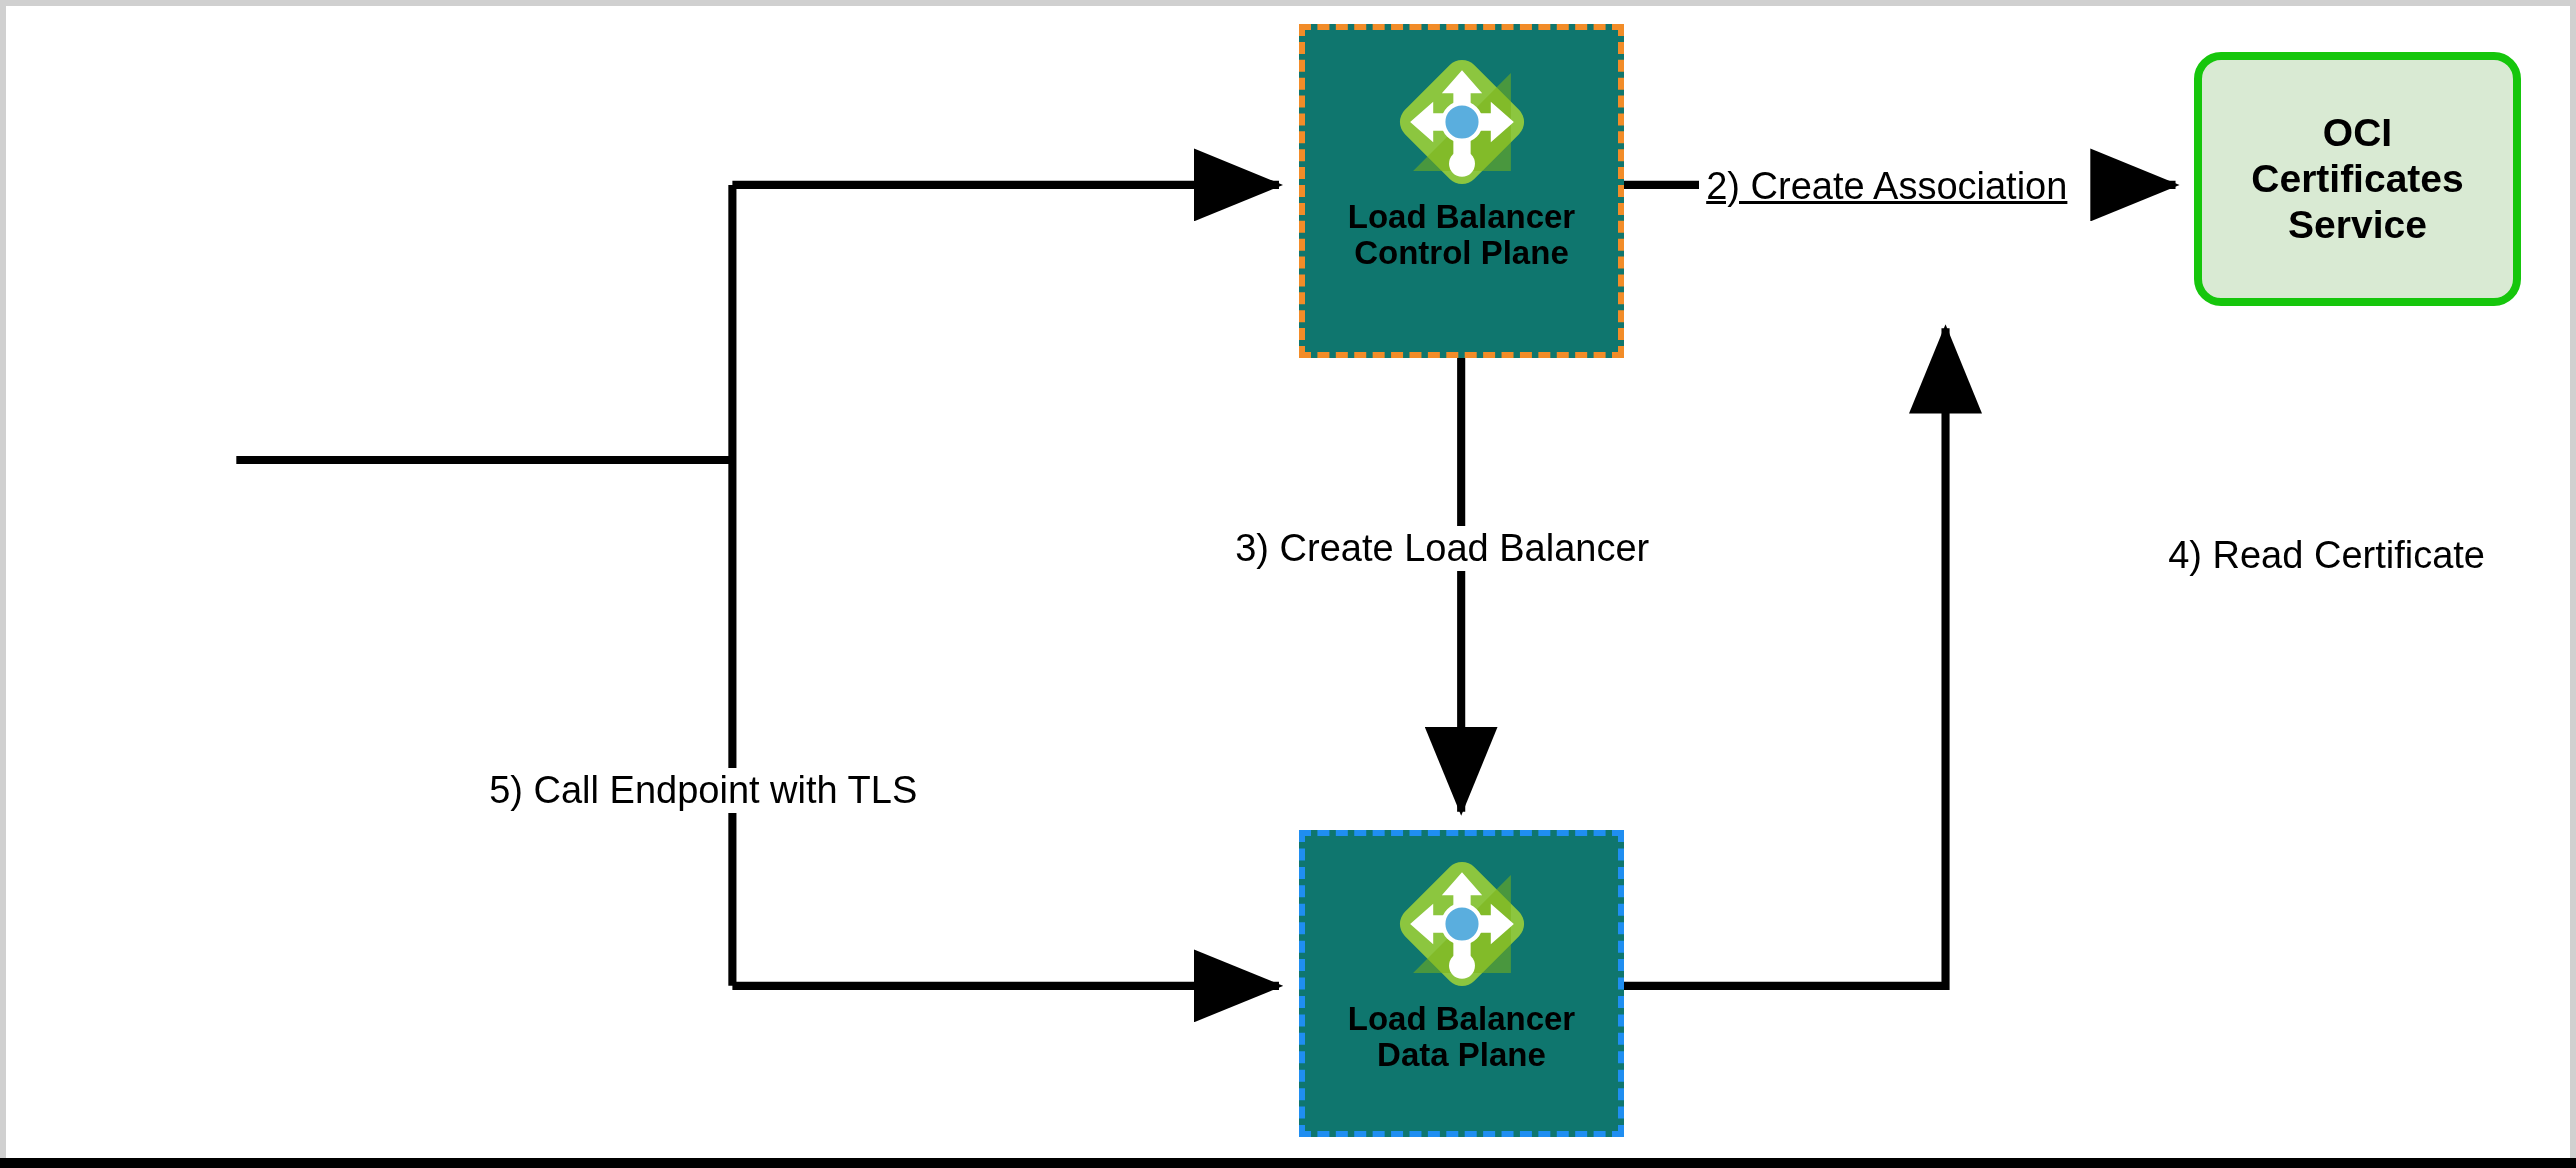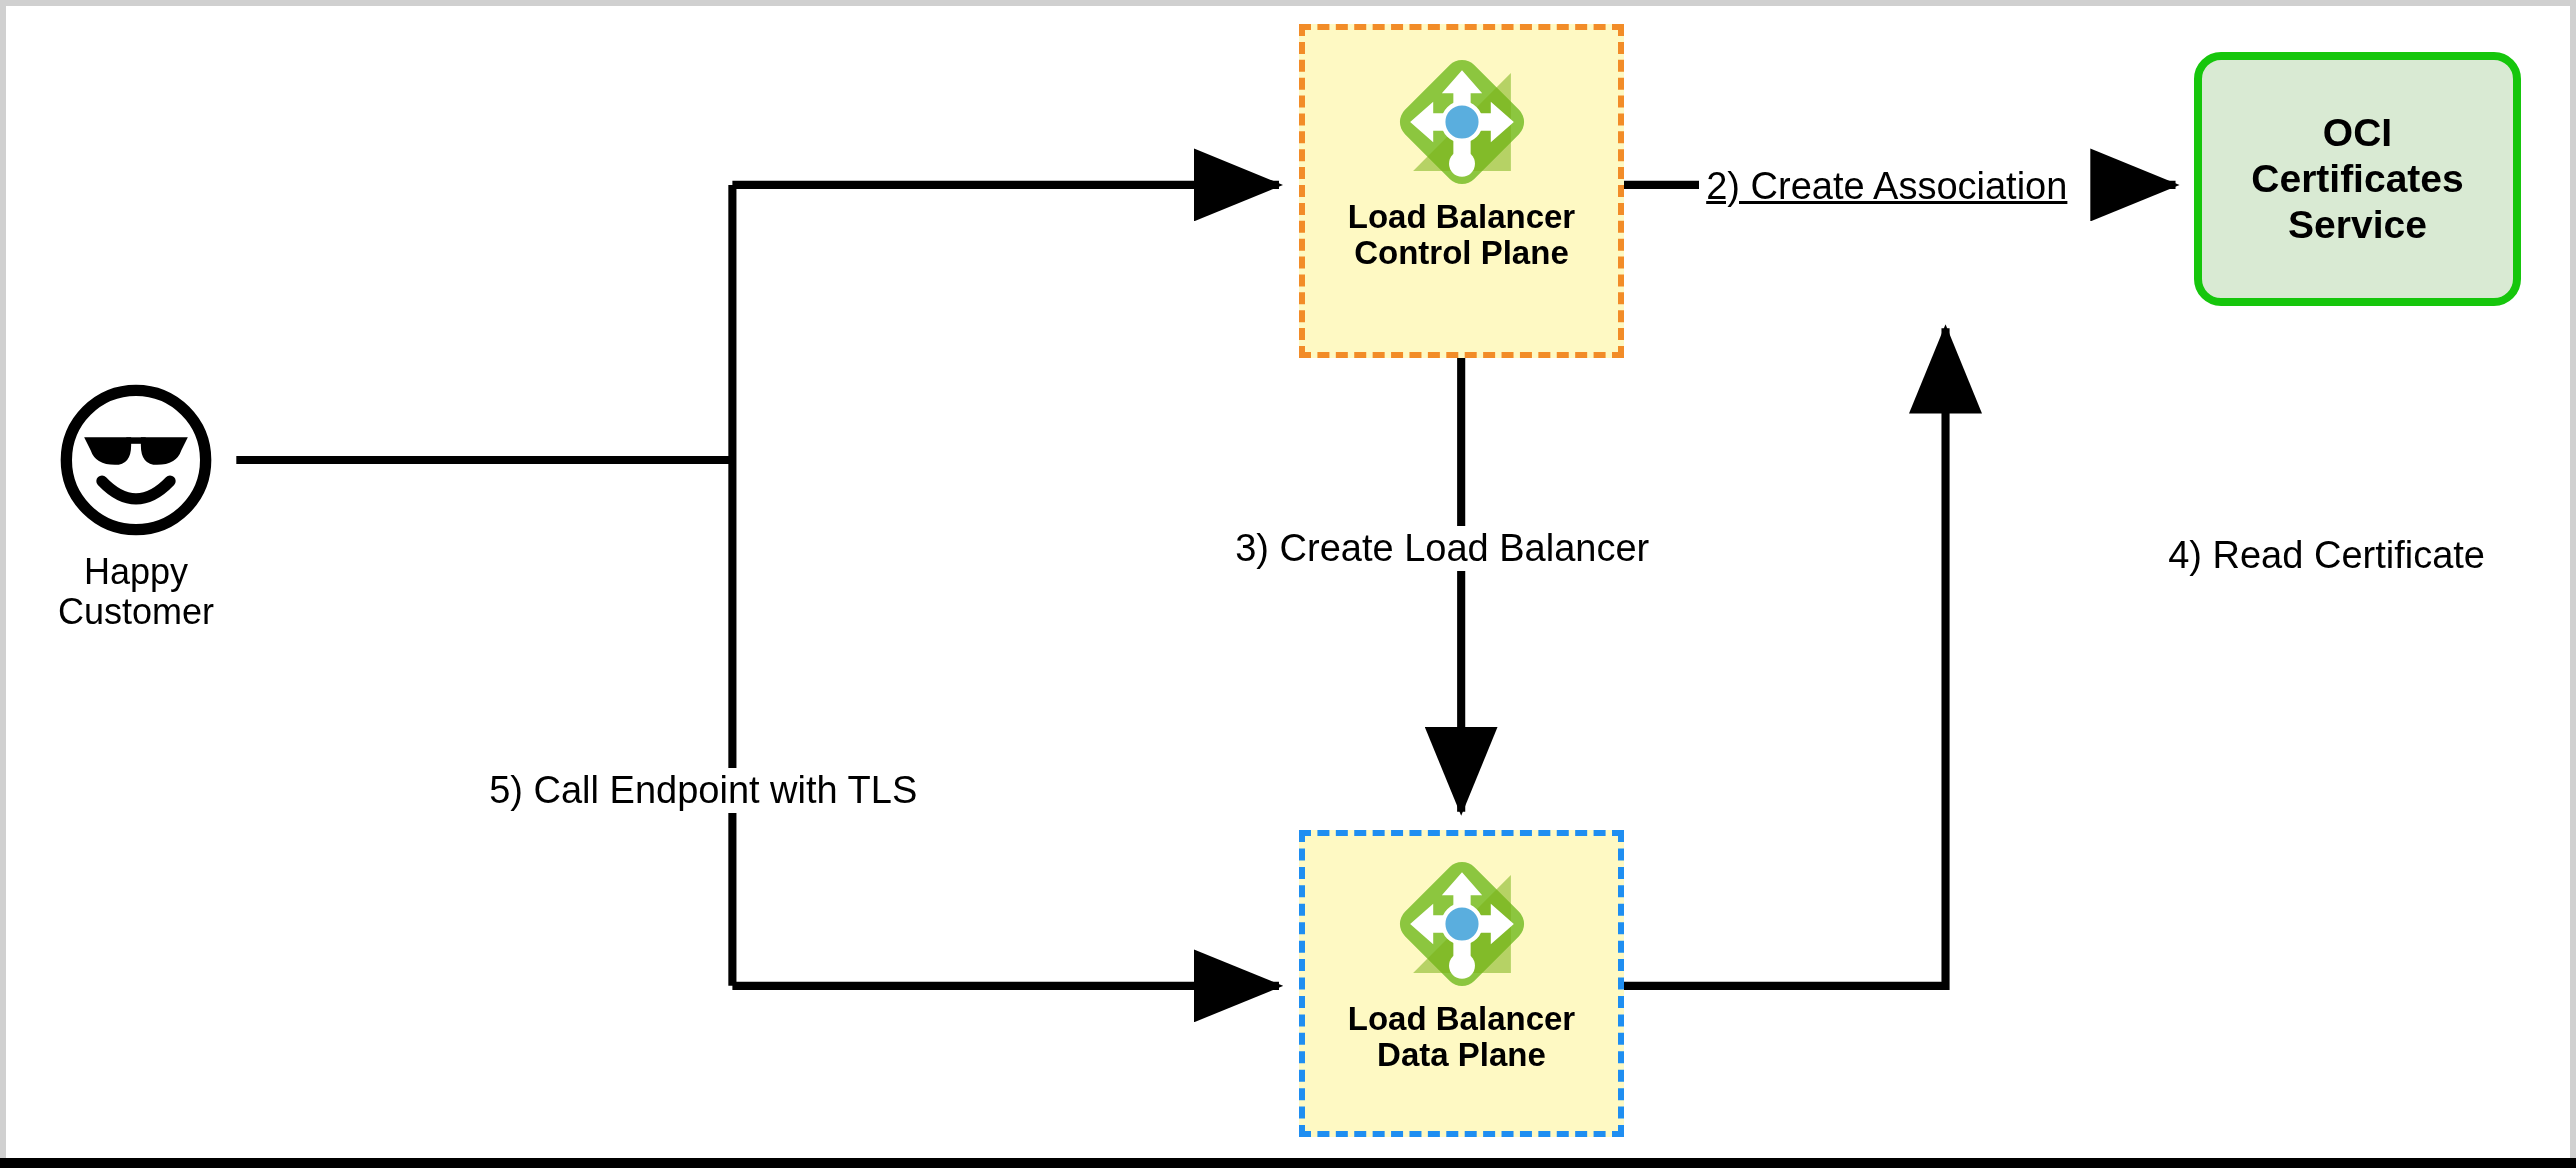--- a/index.html
+++ b/index.html
@@ -42,21 +42,21 @@
   }
 
   
   .node {
     position: absolute;
     box-sizing: border-box;
     display: flex;
     flex-direction: column;
     align-items: center;
     justify-content: flex-start;
-    background: #fef9c3;
+    background: #0f766e;
   }
   .node-label {
     font-weight: bold;
     font-size: 33px;
     line-height: 1.08;
     text-align: center;
     color: #000000;
     white-space: pre-line;
   }
   #lb-control-plane {
@@ -157,31 +157,20 @@
     <path d="M 1800 205 L 1900 205" fill="none" stroke="#000000" stroke-width="9"></path>
     <path d="M 2340 205 L 2412 205" fill="none" stroke="#000000" stroke-width="9" marker-end="url(#arrowhead)"></path>
 
     <path d="M 1620 396 L 1620 900" fill="none" stroke="#000000" stroke-width="9" marker-end="url(#arrowhead)"></path>
 
     <path d="M 812 1093 L 1418 1093" fill="none" stroke="#000000" stroke-width="9" marker-end="url(#arrowhead)"></path>
 
     <path d="M 1800 1093 L 2157 1093 L 2157 364" fill="none" stroke="#000000" stroke-width="9" marker-end="url(#arrowhead)"></path>
   </svg>
 
-  <div id="happy-customer">
-    <svg id="customer-face-icon" viewBox="0 0 100 100" xmlns="http://www.w3.org/2000/svg">
-      <circle cx="50" cy="50" r="43" fill="#ffffff" stroke="#000000" stroke-width="7"></circle>
-      <path d="M18 36 L47 36 L47 41 Q47 53 37 53 Q25 53 22 44 Z" fill="#000000"></path>
-      <path d="M82 36 L53 36 L53 41 Q53 53 63 53 Q75 53 78 44 Z" fill="#000000"></path>
-      <rect x="44" y="36" width="12" height="4" fill="#000000"></rect>
-      <path d="M29 63 Q50 85 71 63" fill="none" stroke="#000000" stroke-width="7" stroke-linecap="round"></path>
-    </svg>
-    <div class="actor-label">Happy
-Customer</div>
-  </div>
 
   <div class="node" id="lb-control-plane">
     <svg class="lb-icon" viewBox="0 0 100 100" xmlns="http://www.w3.org/2000/svg">
       <rect x="16" y="16" width="68" height="68" rx="12" ry="12" transform="rotate(45 50 50)" fill="#8cc63f"></rect>
       <path d="M50 2 L98 50 L50 98 Z" transform="rotate(45 50 50)" fill="#7ab317" opacity="0.55"></path>
       <g fill="#ffffff">
         <path d="M50 14 L64 30 L56 30 L56 44 L44 44 L44 30 L36 30 Z"></path>
         <path d="M86 50 L70 64 L70 56 L56 56 L56 44 L70 44 L70 36 Z"></path>
         <path d="M14 50 L30 36 L30 44 L44 44 L44 56 L30 56 L30 64 Z"></path>
         <path d="M44 56 L56 56 L56 74 L44 74 Z"></path>

